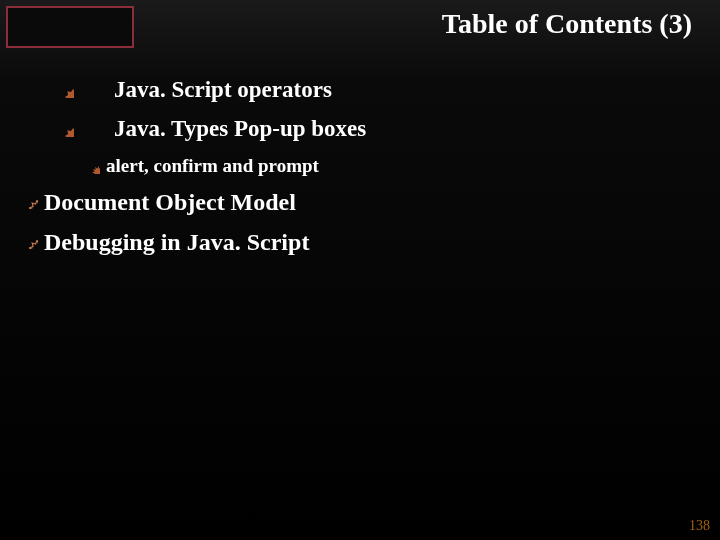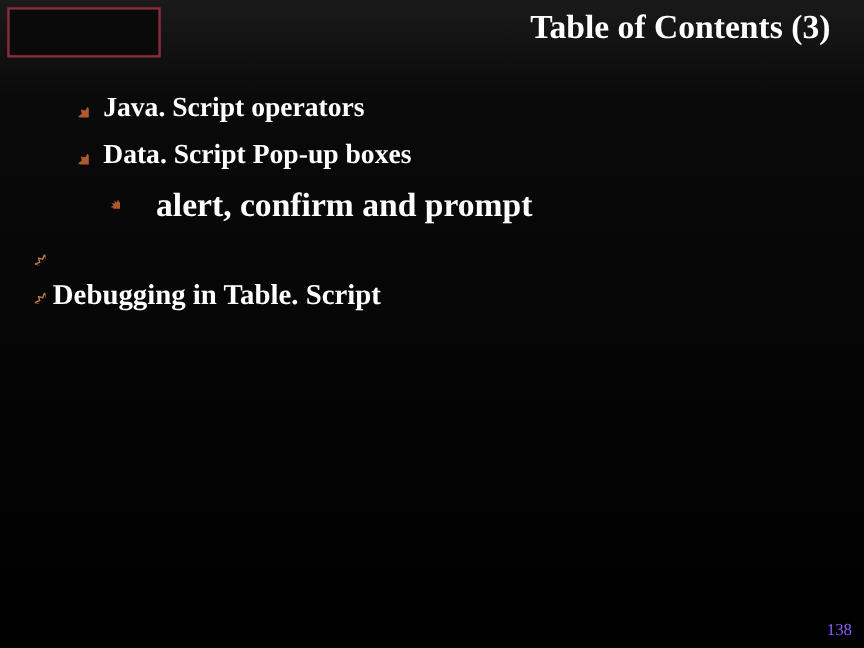--- a/index.html
+++ b/index.html
@@ -35,40 +35,40 @@
     left: 0;
     right: 0;
     padding: 0 20px;
   }
   .row {
     display: flex;
     align-items: flex-start;
     margin-bottom: 10px;
   }
   .lvl0 { margin-left: 0; font-size: 25px; font-weight: bold; }
-  .lvl1 { margin-left: 36px; font-size: 23px; font-weight: bold; margin-top: 10px; }
-  .lvl2 { margin-left: 64px; font-size: 28px; font-weight: bold; margin-top: 10px; gap: 24px; }
+  .lvl1 { margin-left: 36px; font-size: 23px; font-weight: bold; margin-top: 10px; gap: 28px; }
+  .lvl2 { margin-left: 64px; font-size: 19px; font-weight: bold; margin-top: 10px; }
   .lvl0b { margin-left: 0; font-size: 24px; font-weight: bold; margin-top: 10px; }
   .bullet {
     display: inline-flex;
     align-items: center;
     justify-content: center;
     margin-right: 12px;
     flex-shrink: 0;
     margin-top: 4px;
   }
   .bullet svg { display: block; }
   .text { line-height: 1.25; font-family: Candara, Georgia, serif; }
   .wrap .text { max-width: 570px; }
   .page-num {
     position: absolute;
     bottom: 6px;
     right: 10px;
     font-size: 14px;
-    color: #8b5cf6;
+    color: #a16207;
     font-family: Candara, Georgia, serif;
   }
   .tight .bullet { margin-right: 6px; }
 </style>
 </head>
 <body>
 
 <svg width="0" height="0" style="position:absolute">
   <defs>
     <symbol id="star16" viewBox="-10 -10 20 20">
@@ -99,45 +99,46 @@
     <span class="text">Java. Script operators</span>
   </div>
 
 
   <div class="row lvl1">
     <span class="bullet">
       <svg width="18" height="18">
           <use href="#star8" fill="#b0592f" transform="translate(9,9) scale(0.9)"></use>
         </svg>
     </span>
-    <span class="text">Data. Script Pop-up boxes</span>
+    <span class="text">Java. Types Pop-up boxes</span>
   </div>
 
   <div class="row lvl2 tight">
     <span class="bullet">
       <svg width="16" height="16">
           <use href="#star12" fill="#b0592f" transform="translate(8,8) scale(0.8)"></use>
         </svg>
     </span>
     <span class="text">alert, confirm and prompt</span>
   </div>
 
 
   <div class="row lvl0b tight">
     <span class="bullet">
       <svg width="18" height="18">
           <use href="#star16" fill="none" stroke="#c27a4e" stroke-width="1.4" transform="translate(9,9) scale(0.9)"></use>
         </svg>
     </span>
+    <span class="text">Document Object Model</span>
   </div>
 
   <div class="row lvl0b tight">
     <span class="bullet">
       <svg width="18" height="18">
           <use href="#star16" fill="none" stroke="#c27a4e" stroke-width="1.4" transform="translate(9,9) scale(0.9)"></use>
         </svg>
     </span>
-    <span class="text">Debugging in Table. Script</span>
+    <span class="text">Debugging in Java. Script</span>
   </div>
 
 </div>
 
 <div class="page-num">138</div>
 
 </body></html>

